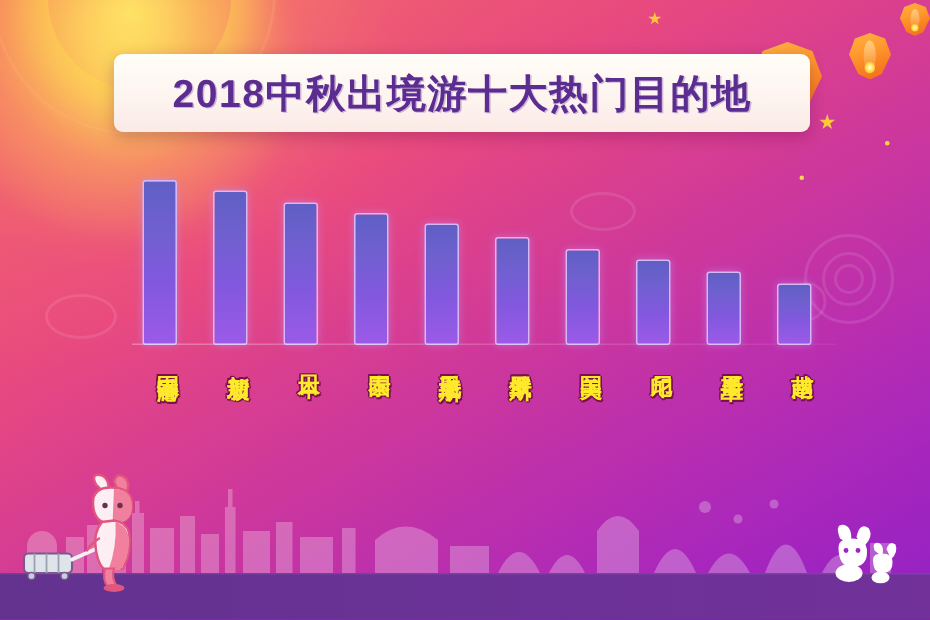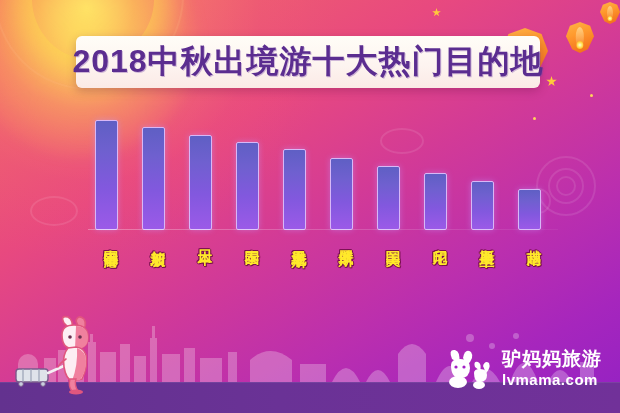--- a/index.html
+++ b/index.html
@@ -64,21 +64,21 @@
 
   
   #title-panel{
     position:absolute;left:76px;top:36px;width:464px;height:52px;
     background:linear-gradient(180deg,#fffdf7 0%,#fdf4f0 55%,#fbeae6 100%);
     border-radius:6px;
     box-shadow:0 3px 10px rgba(90,10,70,0.28);
     display:flex;align-items:center;justify-content:center;
   }
   #title-text{
-    font-size:32px;font-weight:bold;letter-spacing:1px;
+    font-size:26px;font-weight:bold;letter-spacing:1px;
     color:#5b2d90;
     text-shadow:1px 1px 0 rgba(120,70,170,0.35);
     white-space:nowrap;
   }
 
   
   #chart{
     position:absolute;left:85px;top:110px;width:470px;height:120px;
   }
   .bar-slot{
@@ -301,19 +301,15 @@
         <path d="M9 18 Q9 12 18 12 Q28 12 28 21 Q28 31 18 31 Q9 31 9 18 Z"></path>
         <ellipse cx="16" cy="35" rx="9" ry="6"></ellipse>
         <path d="M33 20 Q31 14 36 15 Q40 17 38 24 Z"></path>
         <path d="M41 19 Q43 13 47 16 Q49 21 44 26 Z"></path>
         <path d="M32 26 Q32 22 38 22 Q45 22 45 28 Q45 35 38 35 Q32 35 32 26 Z"></path>
         <ellipse cx="37" cy="38" rx="6" ry="4"></ellipse>
       </g>
       <circle cx="14" cy="20" r="1.6" fill="#a321c6"></circle>
       <circle cx="22" cy="20" r="1.6" fill="#a321c6"></circle>
     </svg>
-    <div id="logo-text">
-      <span id="logo-cn">驴妈妈旅游</span>
-      <span id="logo-en">lvmama.com</span>
-    </div>
   </div>
 
 </div>
 
 </body></html>

